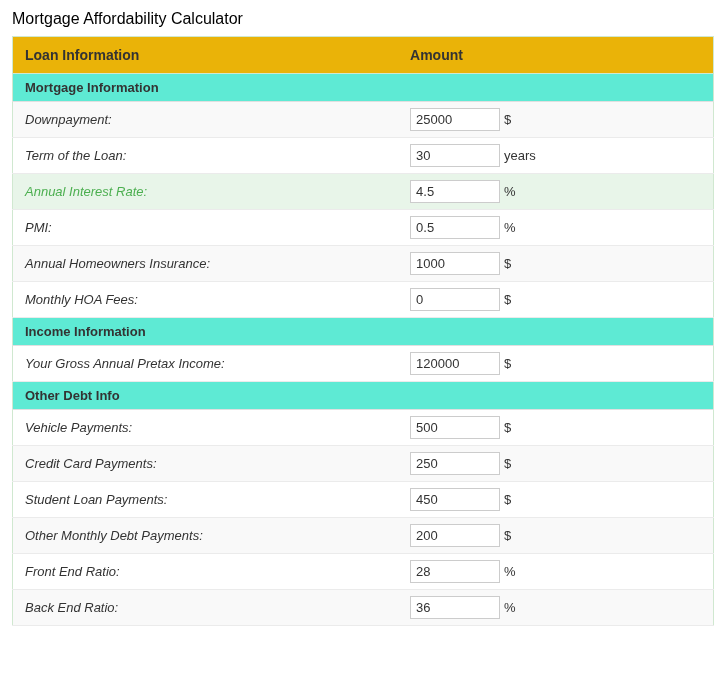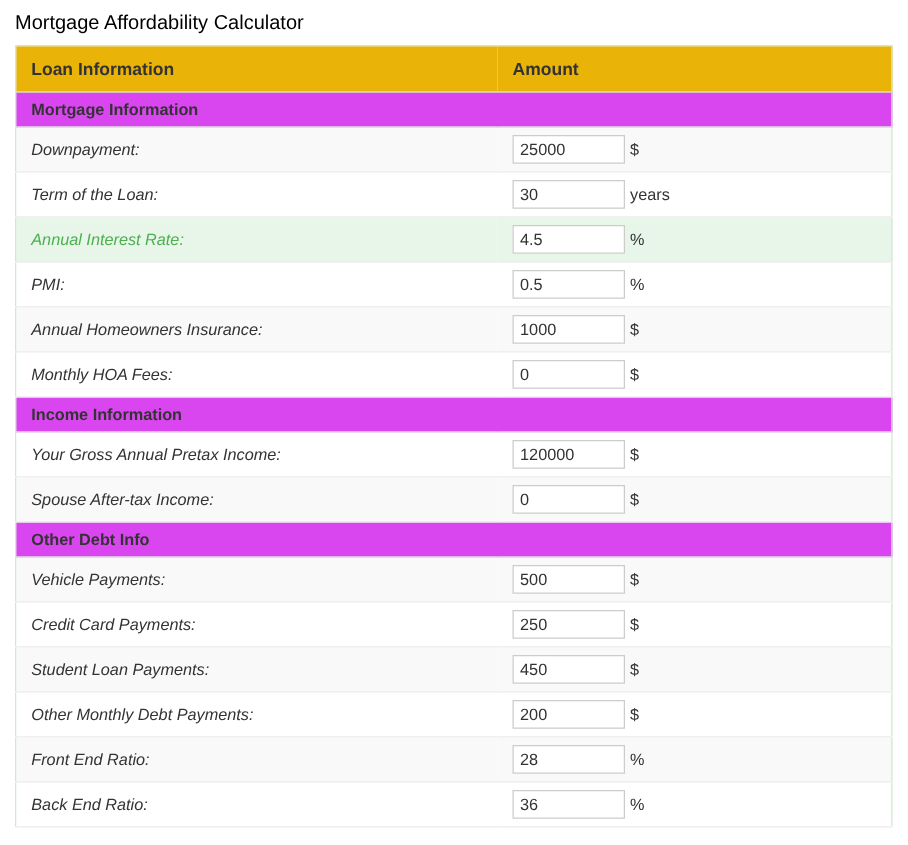--- a/index.html
+++ b/index.html
@@ -26,21 +26,21 @@
     }
     .header-row th {
       background: #eab308;
       border-bottom: 1px solid #d0e8d0;
       padding: 10px 12px;
       text-align: left;
       font-weight: bold;
       font-size: 14px;
     }
     .section-row td {
-      background: #d946ef;
+      background: #5eead4;
       padding: 6px 12px;
       font-weight: bold;
       font-size: 13px;
       border-top: 1px solid #e0e0e0;
       border-bottom: 1px solid #e0e0e0;
     }
     .data-row td {
       padding: 6px 12px;
       border-bottom: 1px solid #ebebeb;
       vertical-align: middle;
@@ -157,29 +157,20 @@
         </tr>
         <tr class="data-row">
         <td class="label-cell"><span>Your Gross Annual Pretax Income:</span></td>
         <td class="amount-td">
           <div class="amount-inner">
             <input type="text" value="120000" style="">
             <span class="unit-label">$</span>
           </div>
         </td>
       </tr>
-        <tr class="data-row">
-        <td class="label-cell"><span>Spouse After-tax Income:</span></td>
-        <td class="amount-td">
-          <div class="amount-inner">
-            <input type="text" value="0" style="">
-            <span class="unit-label">$</span>
-          </div>
-        </td>
-      </tr>
         <tr class="section-row">
           <td colspan="2">Other Debt Info</td>
         </tr>
         <tr class="data-row">
         <td class="label-cell"><span>Vehicle Payments:</span></td>
         <td class="amount-td">
           <div class="amount-inner">
             <input type="text" value="500" style="">
             <span class="unit-label">$</span>
           </div>

